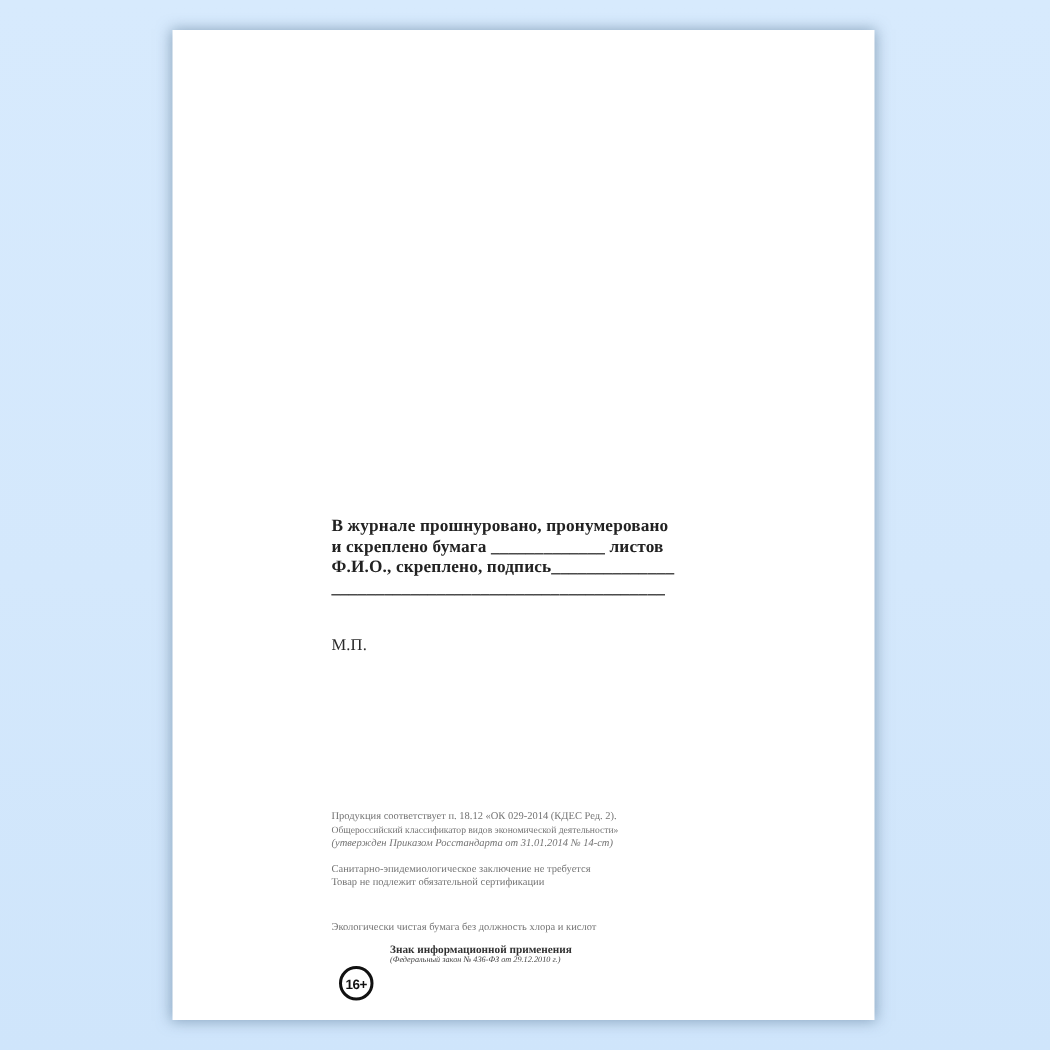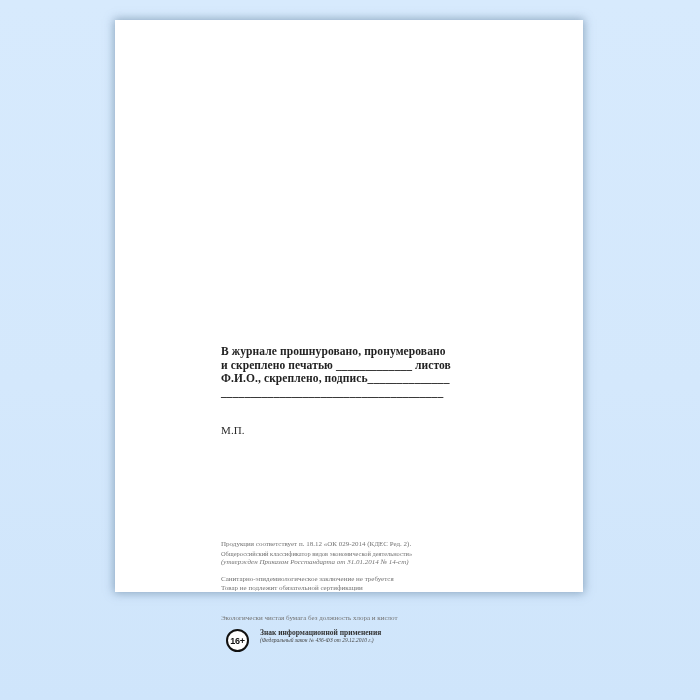--- a/index.html
+++ b/index.html
@@ -12,21 +12,21 @@
   }
   body {
     background: linear-gradient(180deg, #d7eafd 0%, #d4e8fc 55%, #cfe5fb 100%);
     position: relative;
   }
   .sheet {
     position: absolute;
     left: 115px;
     top: 20px;
     width: 468px;
-    height: 572px;
+    height: 660px;
     background: #ffffff;
     box-shadow: 0 0 9px 1px rgba(92, 122, 152, 0.62);
   }
   
   .seal-block {
     position: absolute;
     left: 106px;
     top: 325px;
     width: 216px;
     font-size: 11.5px;
@@ -62,21 +62,21 @@
   .badge-row {
     position: absolute;
     left: 106px;
     top: 608px;
     display: flex;
     align-items: flex-start;
     gap: 11px;
   }
   .age-circle {
     margin-left: 5px;
-    margin-top: 1px;
+    margin-top: 16px;
     width: 19px;
     height: 19px;
     border: 2px solid #111;
     border-radius: 50%;
     display: flex;
     align-items: center;
     justify-content: center;
     font-weight: bold;
     font-size: 9px;
     letter-spacing: -0.3px;
@@ -88,21 +88,21 @@
   .badge-title { font-size: 7.5px; font-weight: bold; line-height: 9px; }
   .badge-subtitle { font-size: 5.5px; font-style: italic; line-height: 7px; color: #444; }
 </style>
 </head>
 <body>
 
 <div class="sheet">
 
   <div class="seal-block">
     <div class="line">В журнале прошнуровано, пронумеровано</div>
-    <div class="line">и скреплено печатью _____________ листов</div>
+    <div class="line">и скреплено бумага _____________ листов</div>
     <div class="line">Ф.И.О., скреплено, подпись______________</div>
     <div class="line">______________________________________</div>
     <div class="stamp-abbr">М.П.</div>
   </div>
 
   <div class="compliance product-para">
     <div class="product-line1">Продукция соответствует п. 18.12 «ОК 029-2014 (КДЕС Ред. 2).</div>
     <div class="product-line2">Общероссийский классификатор видов экономической деятельности»</div>
     <div class="product-line3">(утвержден Приказом Росстандарта от 31.01.2014 № 14-ст)</div>
   </div>

